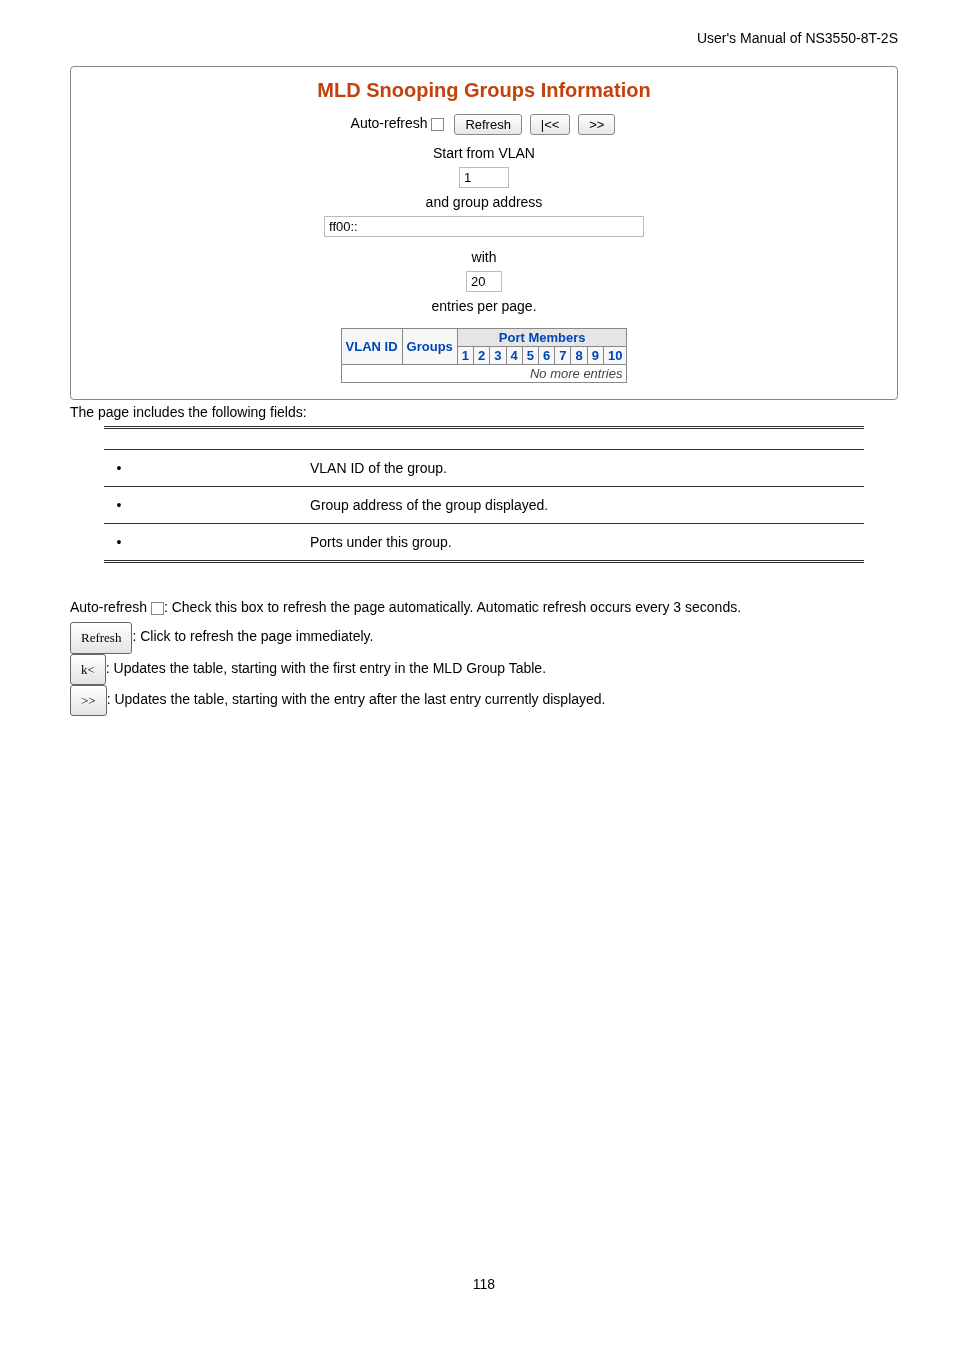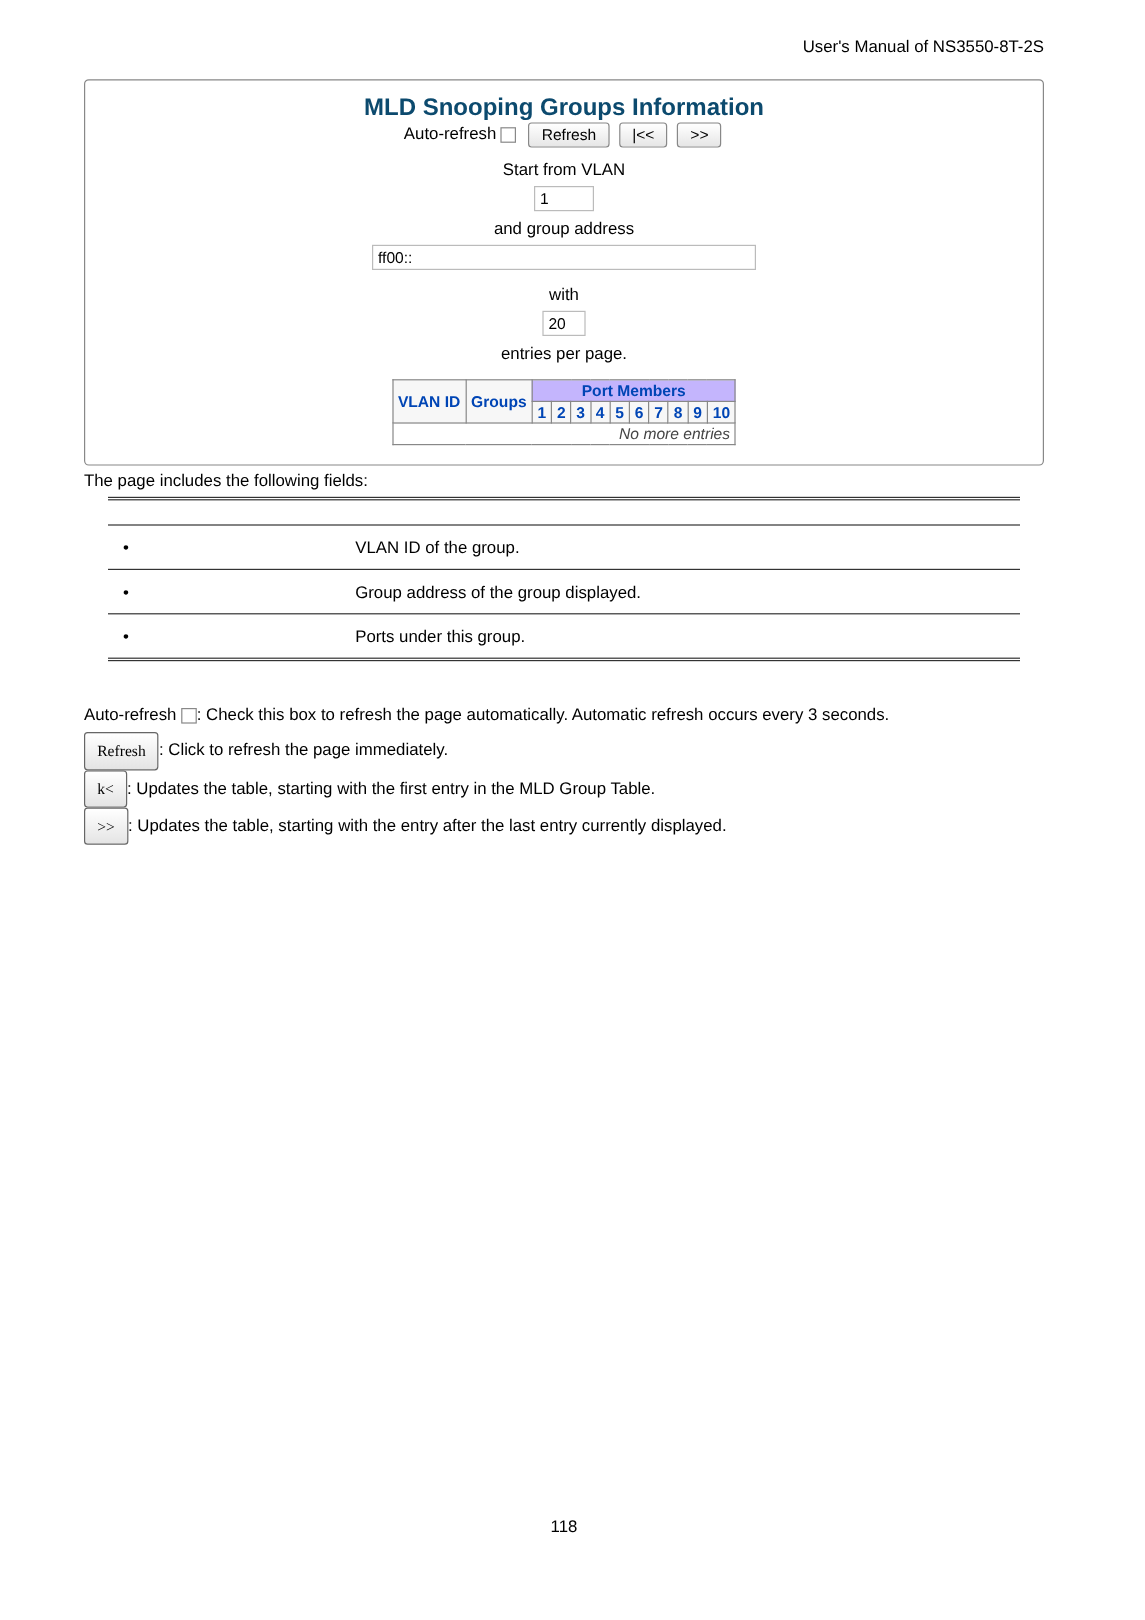--- a/index.html
+++ b/index.html
@@ -5,38 +5,39 @@
   * { box-sizing: border-box; }
   body {
     margin: 0;
     font-family: Arial, sans-serif;
     font-size: 14px;
     color: #000;
     background: #fff;
     width: 954px;
   }
   .page {
-    padding: 30px 84px 30px 70px;
+    padding: 30px 56px 30px 70px;
   }
   .header-line {
     text-align: right;
     font-size: 14px;
     margin-bottom: 20px;
   }
   .screenshot-box {
     border: 1px solid #888;
     border-radius: 4px;
     padding: 12px 20px 16px 20px;
     margin-bottom: 4px;
   }
   .ss-title {
     text-align: center;
-    color: #0c4a6e;
+    color: #c2410c;
     font-weight: bold;
     font-size: 20px;
+    margin-bottom: 12px;
   }
   .ss-controls {
     text-align: center;
     margin-bottom: 10px;
   }
   .ss-controls .txt { font-size: 14px; }
   .ss-btn {
     display: inline-block;
     border: 1px solid #888;
     border-radius: 3px;
@@ -84,21 +85,21 @@
     padding: 1px 4px;
   }
   .ss-table .hdr {
     color: #0045b5;
     font-weight: bold;
     background: #f7f7f7;
   }
   .ss-table .pm-hdr {
     color: #0045b5;
     font-weight: bold;
-    background: #c4b5fd;
+    background: #e5e5e5;
     text-align: center;
   }
   .ss-nomore {
     font-style: italic;
     text-align: right;
     color: #444;
   }
   .caption {
     text-align: center;
     font-size: 14px;

